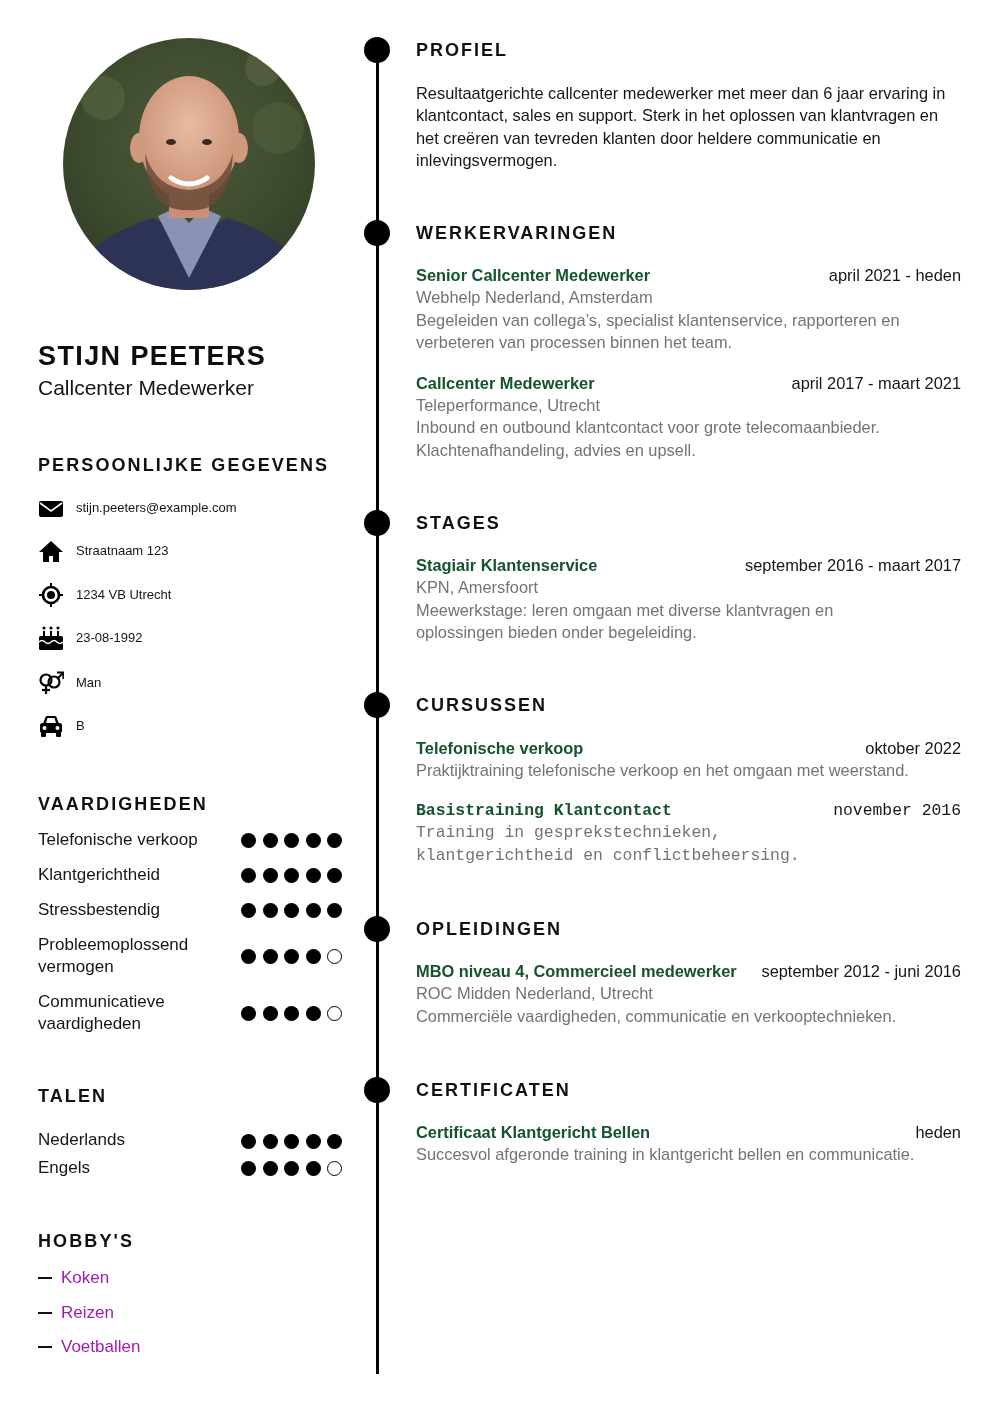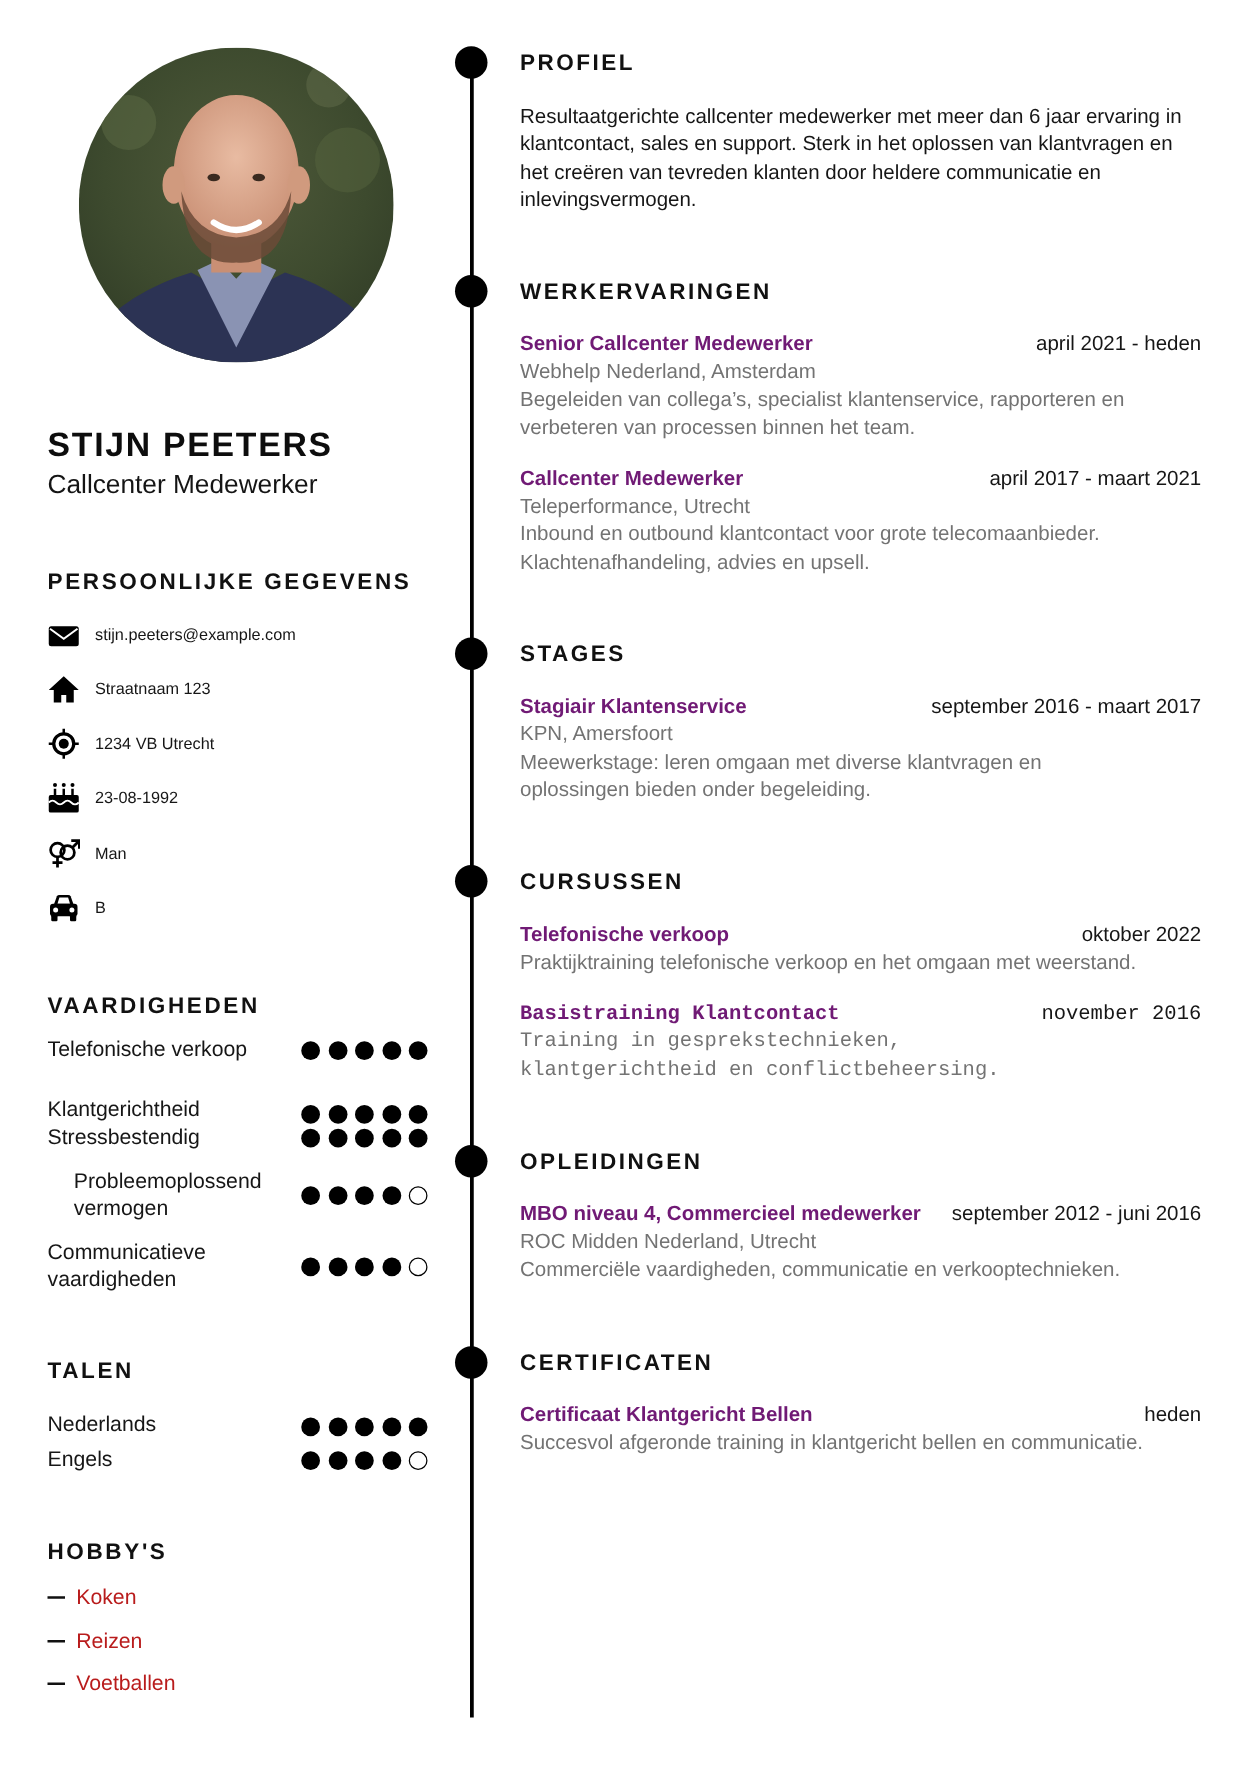--- a/index.html
+++ b/index.html
@@ -22,33 +22,33 @@
   .contact-row .val { font-size: 13px; line-height: 26px; color: #161616; }
 
   .skills { position: absolute; left: 38px; width: 306px; }
   .skill-row { display: flex; align-items: center; justify-content: space-between; }
   .skill-row .label { font-size: 17px; line-height: 22px; color: #161616; width: 190px; }
   .dots { display: flex; gap: 6.6px; width: 103px; }
   .dot { width: 15px; height: 15px; border-radius: 50%; background: #000; }
   .dot.empty { background: #fff; border: 1.4px solid #000; }
 
   .hobbies { position: absolute; left: 38px; top: 1266px; }
-  .hobby { height: 34.7px; display: flex; align-items: flex-start; font-size: 17px; line-height: 24px; color: #b91c1c; }
+  .hobby { height: 34.7px; display: flex; align-items: flex-start; font-size: 17px; line-height: 24px; color: #a21caf; }
   .hobby .dash { width: 14px; height: 2px; background: #111; margin-top: 11px; margin-right: 9px; }
 
   
   .timeline-line { position: absolute; left: 375.5px; top: 50px; width: 3px; height: 1324px; background: #000; }
   .timeline-dot { position: absolute; left: 364px; width: 26px; height: 26px; border-radius: 50%; background: #000; }
 
   
   .r-section { position: absolute; left: 416px; width: 545px; }
   .r-heading { font-size: 18px; font-weight: 700; letter-spacing: 2px; color: #111; line-height: 22px; }
   .r-text { font-size: 16.4px; line-height: 22.4px; color: #161616; }
   .entry-head { display: flex; justify-content: space-between; font-size: 16.4px; line-height: 22.4px; }
-  .entry-title { font-weight: 700; color: #701a75; }
+  .entry-title { font-weight: 700; color: #14532d; }
   .entry-date { color: #161616; white-space: nowrap; }
   .entry-sub { font-size: 16.4px; line-height: 22.4px; color: #737373; }
 </style>
 </head>
 <body>
 
 <div class="photo">
   <svg viewBox="0 0 252 252">
     <defs>
       <radialGradient id="bg" cx="50%" cy="40%" r="70%">
@@ -171,42 +171,42 @@
   <div class="skill-row" style="height:35px; align-items:flex-start;">
     <span class="label">Telefonische verkoop</span>
     <span class="dots" style="margin-top:4px;">
         <span class="dot"></span>
         <span class="dot"></span>
         <span class="dot"></span>
         <span class="dot"></span>
         <span class="dot"></span>
       </span>
   </div>
-  <div class="skill-row" style="height:35px; align-items:flex-end;">
+  <div class="skill-row" style="height:35px; align-items:flex-start;">
     <span class="label">Klantgerichtheid</span>
     <span class="dots" style="margin-top:4px;">
         <span class="dot"></span>
         <span class="dot"></span>
         <span class="dot"></span>
         <span class="dot"></span>
         <span class="dot"></span>
       </span>
   </div>
   <div class="skill-row" style="height:35px; align-items:flex-start;">
     <span class="label">Stressbestendig</span>
     <span class="dots" style="margin-top:4px;">
         <span class="dot"></span>
         <span class="dot"></span>
         <span class="dot"></span>
         <span class="dot"></span>
         <span class="dot"></span>
       </span>
   </div>
   <div class="skill-row" style="height:57px; align-items:flex-start;">
-    <span class="label" style="width:180px;margin-left:21px;">Probleemoplossend vermogen</span>
+    <span class="label" style="width:180px;">Probleemoplossend vermogen</span>
     <span class="dots" style="margin-top:15px;">
         <span class="dot"></span>
         <span class="dot"></span>
         <span class="dot"></span>
         <span class="dot"></span>
         <span class="dot empty"></span>
       </span>
   </div>
   <div class="skill-row" style="height:57px; align-items:flex-start;">
     <span class="label" style="width:170px;">Communicatieve vaardigheden</span>

